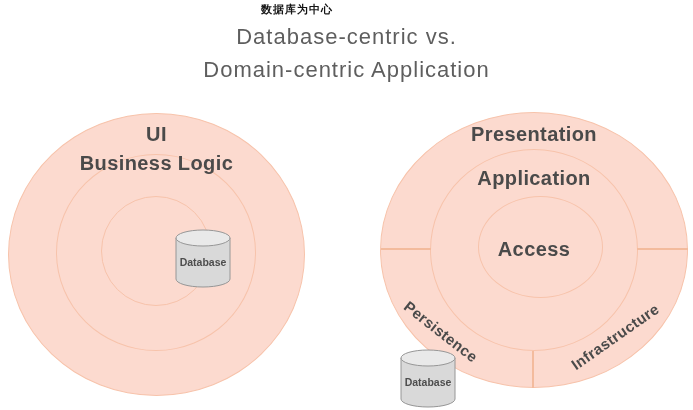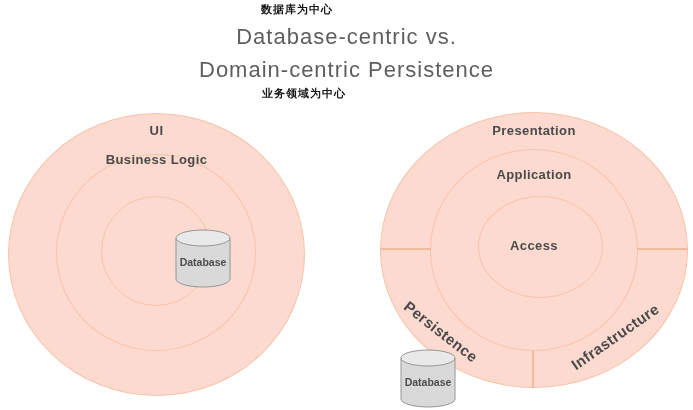--- a/index.html
+++ b/index.html
@@ -22,21 +22,21 @@
   .ring{position:absolute;box-sizing:border-box;border-radius:50%;
         background:#fcdacf;border:1px solid #f7c3ab;}
   .l-outer{left:8px;top:113px;width:297px;height:283px;}
   .l-middle{left:56px;top:154px;width:200px;height:197px;}
   .l-inner{left:101px;top:196px;width:110px;height:110px;}
   .r-outer{left:380px;top:112px;width:308px;height:276px;}
   .r-middle{left:430px;top:149px;width:208px;height:202px;}
   .r-inner{left:478px;top:196px;width:125px;height:102px;}
 
   
-  .ring-label{position:absolute;text-align:center;font-size:13px;
+  .ring-label{position:absolute;text-align:center;font-size:20px;
               font-weight:600;color:#4a4a4a;letter-spacing:0.4px;}
   .lbl-ui{left:8px;top:123px;width:297px;}
   .lbl-bl{left:8px;top:152px;width:297px;}
   .lbl-da{left:8px;top:208px;width:297px;}
   .lbl-pres{left:380px;top:123px;width:308px;}
   .lbl-app{left:380px;top:167px;width:308px;}
   .lbl-dom{left:380px;top:238px;width:308px;}
   .lbl-pers{left:381px;top:323px;width:120px;transform:rotate(38deg);
             font-size:15px;}
   .lbl-infra{left:545px;top:328px;width:140px;transform:rotate(-35deg);
@@ -54,23 +54,22 @@
   .cyl-right{left:355px;top:349px;}
 </style>
 </head>
 <body>
 
 <div class="canvas">
 
   <div class="zh zh-top">数据库为中心</div>
   <div class="title">
     <div>Database-centric vs.</div>
-    <div>Domain-centric Persistence</div>
+    <div>Domain-centric Application</div>
   </div>
-  <div class="zh zh-bottom">业务领域为中心</div>
 
   <div class="ring l-outer"></div>
   <div class="ring l-middle"></div>
   <div class="ring l-inner"></div>
 
   <div class="ring-label lbl-ui">UI</div>
   <div class="ring-label lbl-bl">Business Logic</div>
 
   <div class="cyl cyl-left">
     <svg width="56" height="59" viewBox="0 0 56 59">

